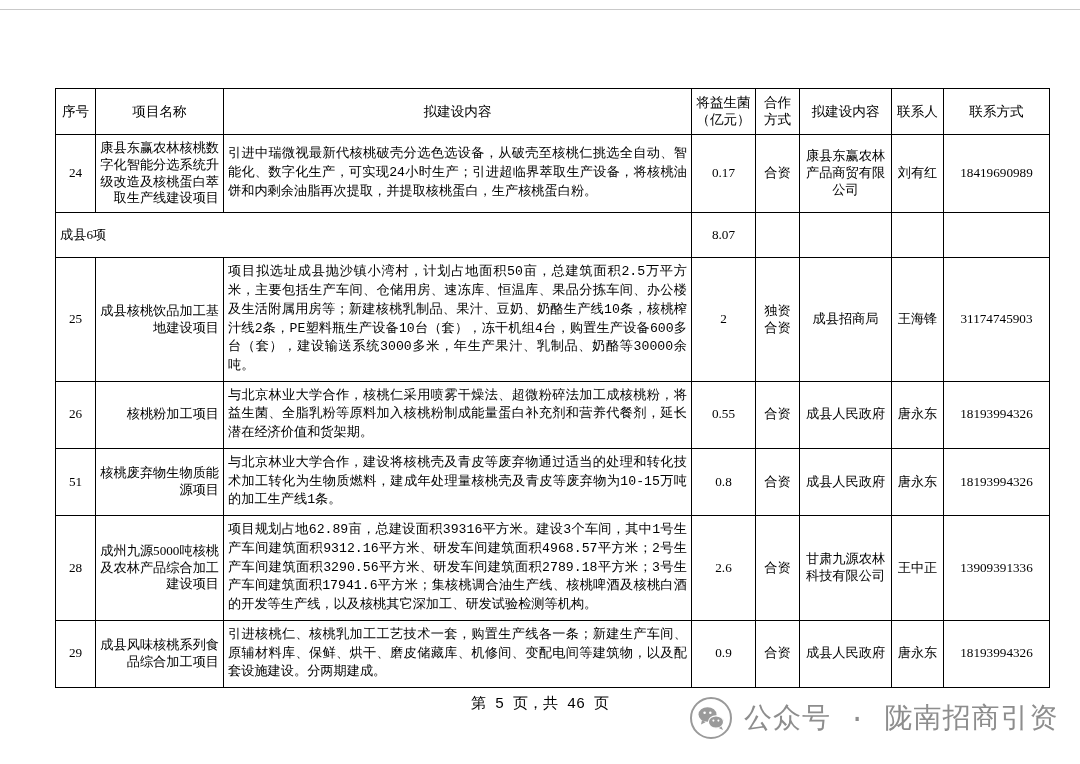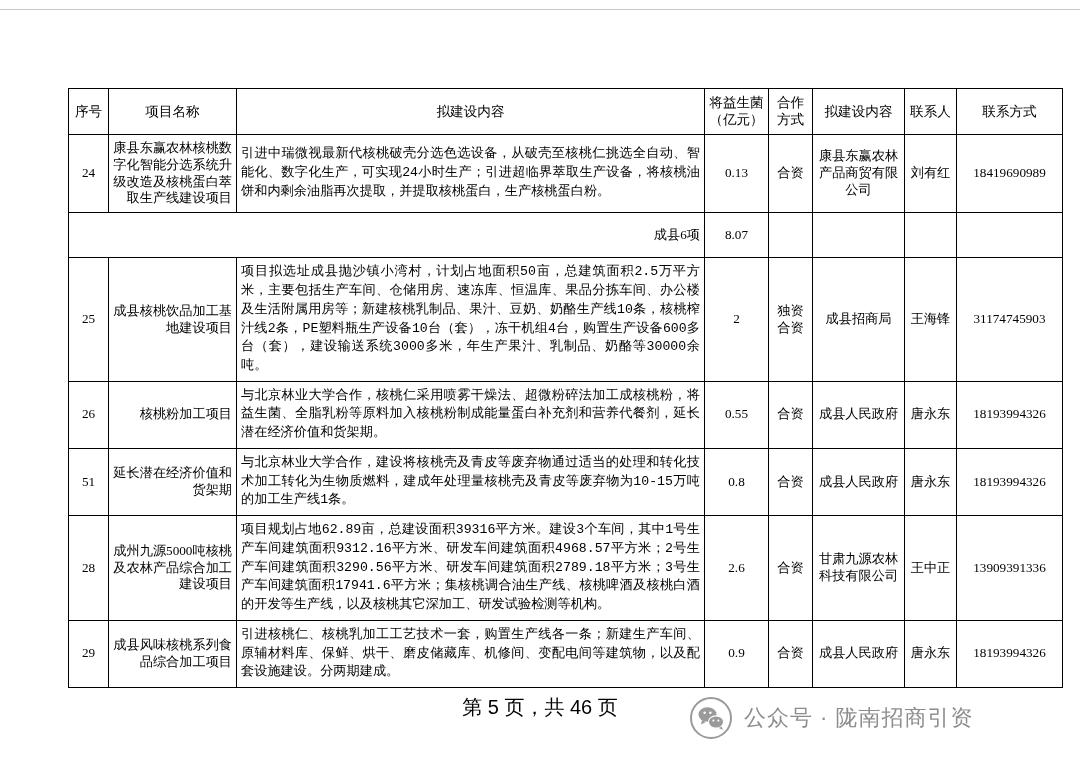--- a/index.html
+++ b/index.html
@@ -24,21 +24,21 @@
   .top-rule {
     position: absolute;
     left: 0;
     top: 9px;
     width: 1080px;
     height: 1px;
     background: #c9c9c9;
   }
   .table-wrap {
     position: absolute;
-    left: 68px;
+    left: 55px;
     top: 88px;
     width: 944px;
   }
   table.doc {
     border-collapse: collapse;
     width: 944px;
     table-layout: fixed;
     font-size: 13.2px;
     line-height: 1.28;
   }
@@ -74,56 +74,56 @@
     text-justify: inter-ideograph;
     padding-left: 7px;
     padding-right: 7px;
     line-height: 1.42;
     font-family: Liberation Mono, monospace;
   }
   .section-row td {
     height: 34px;
   }
   .section-label {
-    text-align: right;
+    text-align: left;
     padding-left: 8px;
   }
   .blank {
     border: 1px solid #000000;
   }
   .footer {
     position: absolute;
     left: 0;
     top: 694px;
     width: 1080px;
     text-align: center;
-    font-size: 20px;
-    font-family: Liberation Sans, sans-serif;
+    font-size: 15px;
+    font-family: Liberation Mono, monospace;
   }
   .watermark {
     position: absolute;
     left: 690px;
     top: 690px;
     width: 370px;
     height: 56px;
     display: flex;
     align-items: center;
     gap: 12px;
     color: #8f8f8f;
   }
   .wm-logo {
     width: 42px;
     height: 42px;
     flex: 0 0 42px;
     position: relative;
   }
   .wm-logo svg { display: block; }
   .wm-text {
-    font-family: Liberation Sans, sans-serif;
-    font-size: 22px;
+    font-family: Liberation Mono, monospace;
+    font-size: 28px;
     color: #8d8d8d;
     letter-spacing: 1px;
     white-space: nowrap;
   }
 </style>
 </head>
 <body>
 
 <div class="page">
 
@@ -157,21 +157,21 @@
           <th>拟建设内容</th>
           <th>联系人</th>
           <th>联系方式</th>
         </tr>
       </thead>
       <tbody>
         <tr>
           <td class="cell-no">24</td>
           <td class="cell-name">康县东赢农林核桃数字化智能分选系统升级改造及核桃蛋白萃取生产线建设项目</td>
           <td class="cell-content">引进中瑞微视最新代核桃破壳分选色选设备，从破壳至核桃仁挑选全自动、智能化、数字化生产，可实现24小时生产；引进超临界萃取生产设备，将核桃油饼和内剩余油脂再次提取，并提取核桃蛋白，生产核桃蛋白粉。</td>
-          <td class="cell-amount">0.13</td>
+          <td class="cell-amount">0.17</td>
           <td class="cell-mode">合资</td>
           <td class="cell-unit">康县东赢农林产品商贸有限公司</td>
           <td class="cell-person">刘有红</td>
           <td class="cell-phone">18419690989</td>
         </tr>
 
         <tr class="section-row">
           <td class="section-label" colspan="3">成县6项</td>
           <td class="cell-amount">8.07</td>
           <td class="blank"></td>
@@ -200,21 +200,21 @@
           <td class="cell-content">与北京林业大学合作，核桃仁采用喷雾干燥法、超微粉碎法加工成核桃粉，将益生菌、全脂乳粉等原料加入核桃粉制成能量蛋白补充剂和营养代餐剂，延长潜在经济价值和货架期。</td>
           <td class="cell-amount">0.55</td>
           <td class="cell-mode">合资</td>
           <td class="cell-unit">成县人民政府</td>
           <td class="cell-person">唐永东</td>
           <td class="cell-phone">18193994326</td>
         </tr>
 
         <tr>
           <td class="cell-no">51</td>
-          <td class="cell-name">延长潜在经济价值和货架期</td>
+          <td class="cell-name">核桃废弃物生物质能源项目</td>
           <td class="cell-content">与北京林业大学合作，建设将核桃壳及青皮等废弃物通过适当的处理和转化技术加工转化为生物质燃料，建成年处理量核桃壳及青皮等废弃物为10-15万吨的加工生产线1条。</td>
           <td class="cell-amount">0.8</td>
           <td class="cell-mode">合资</td>
           <td class="cell-unit">成县人民政府</td>
           <td class="cell-person">唐永东</td>
           <td class="cell-phone">18193994326</td>
         </tr>
 
         <tr>
           <td class="cell-no">28</td>

